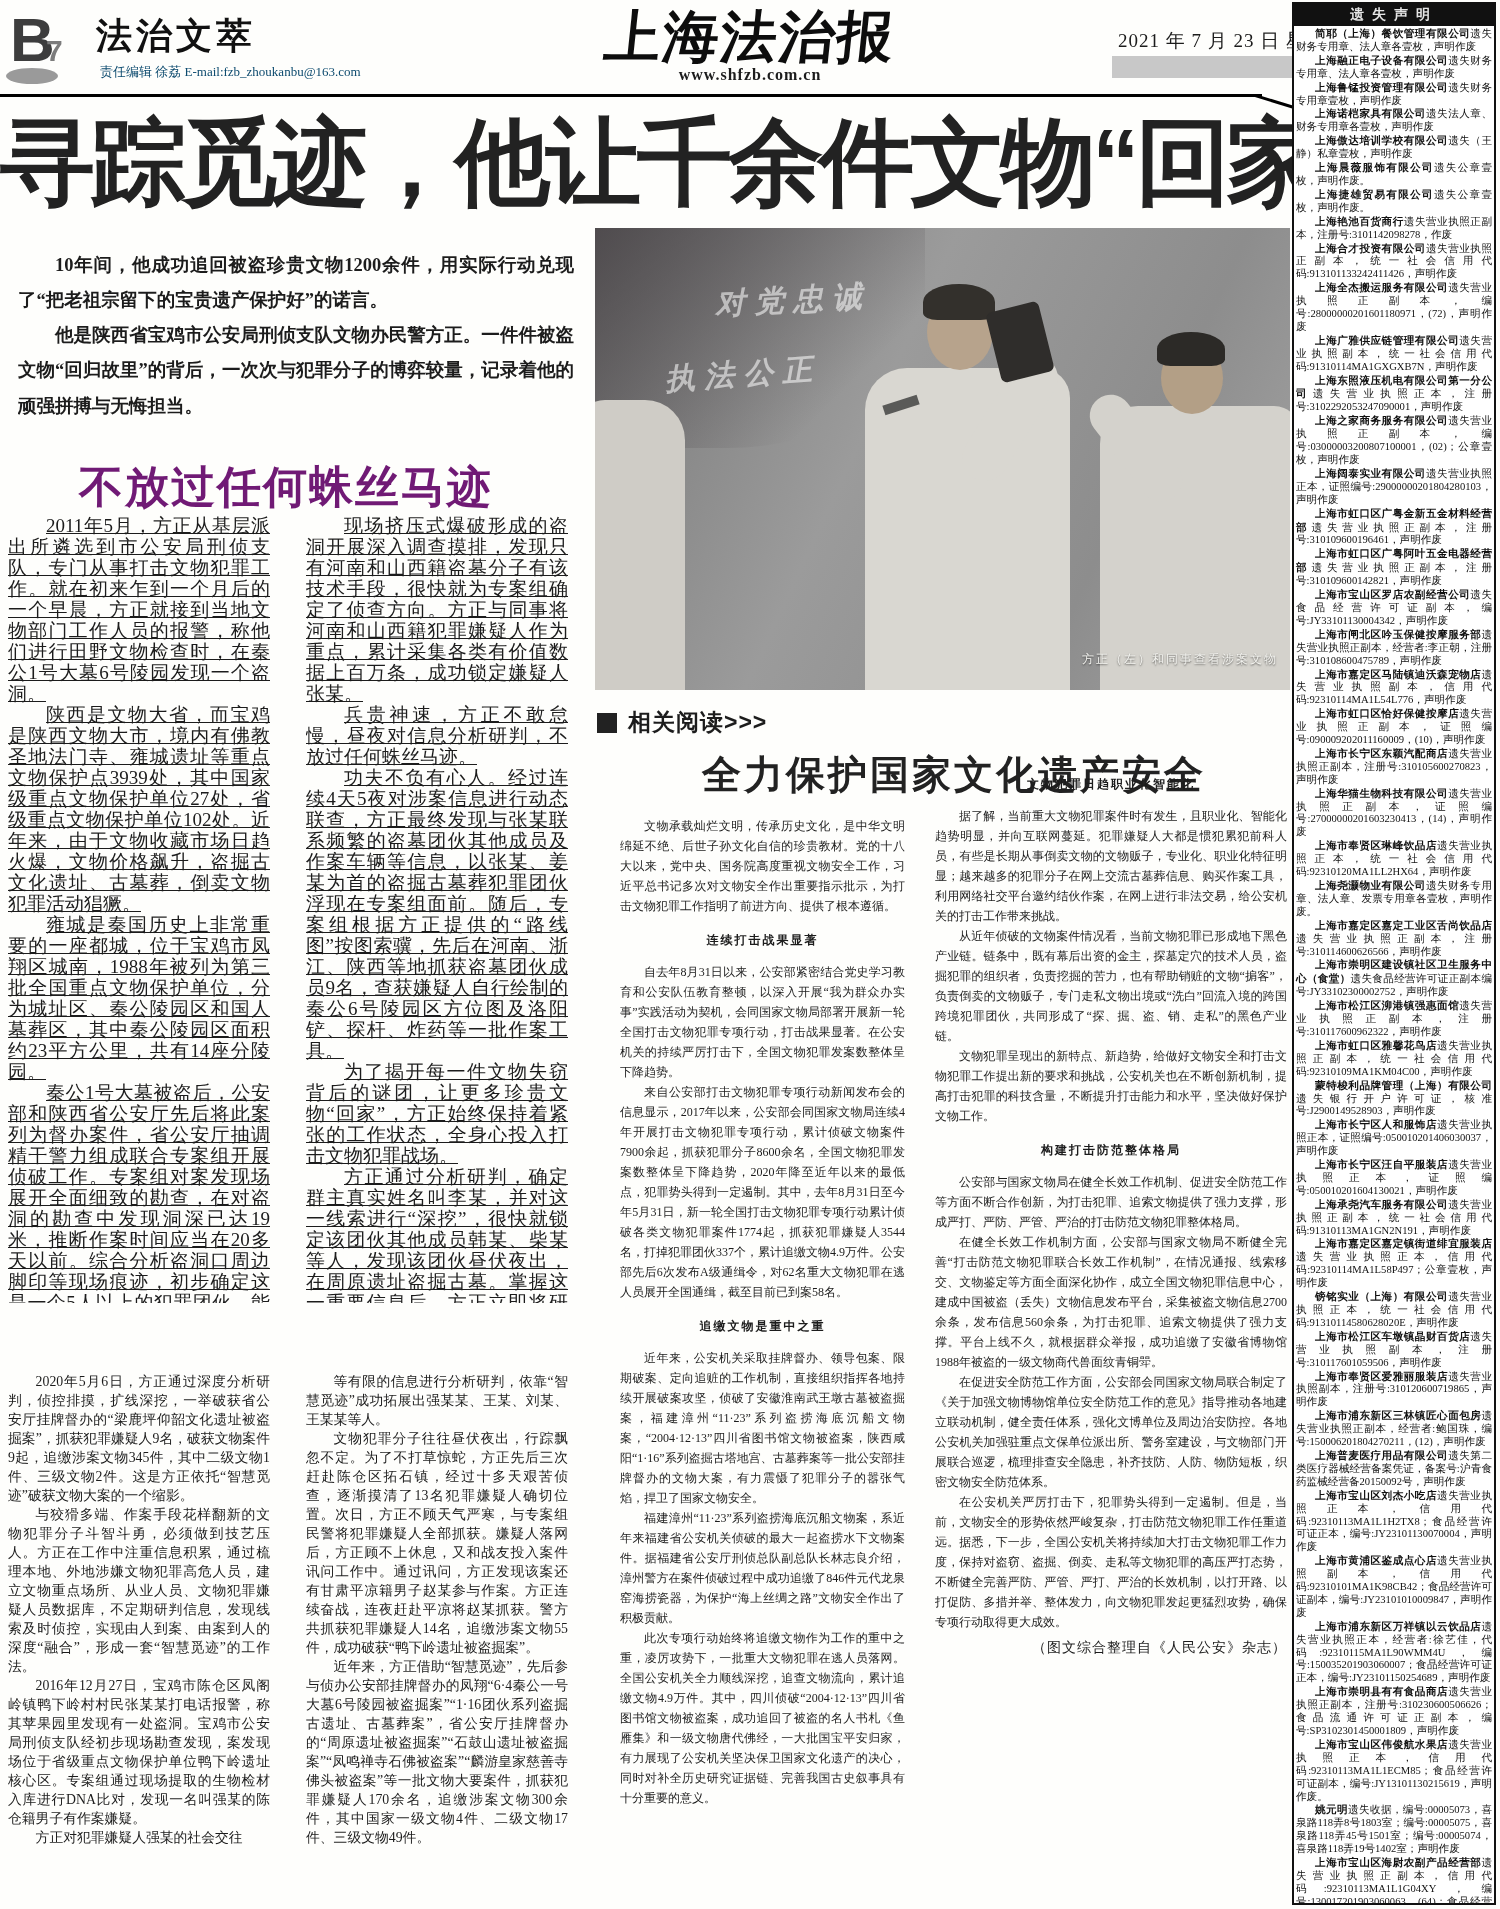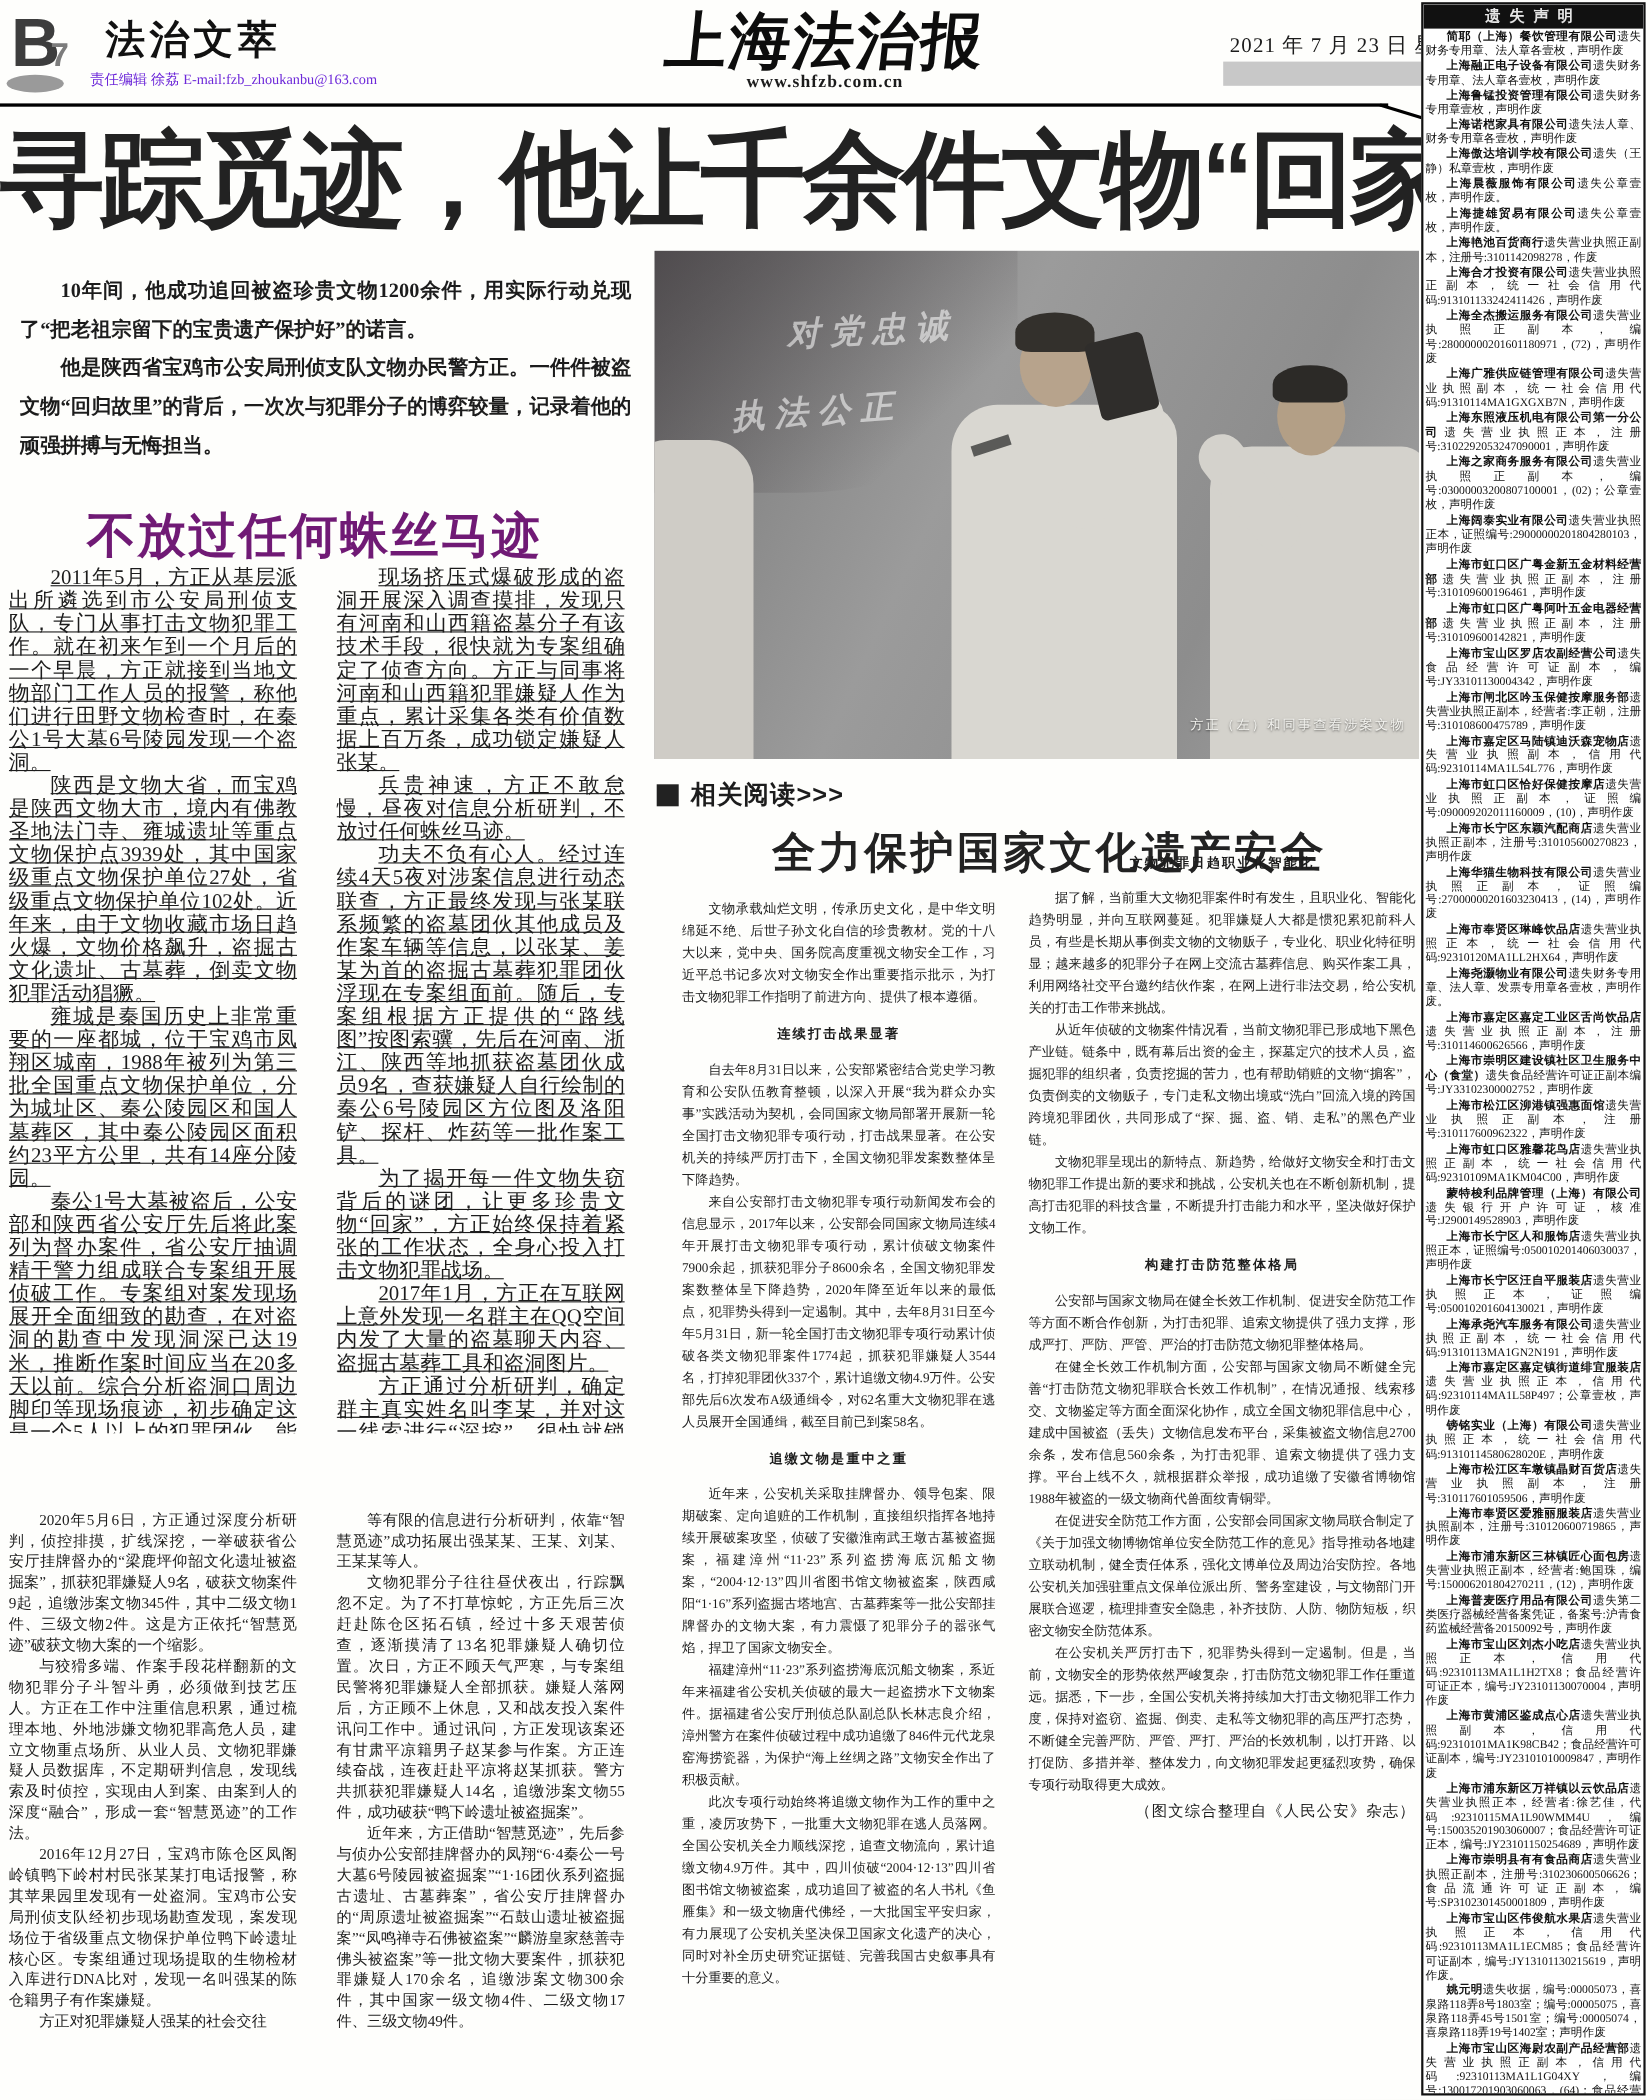--- a/index.html
+++ b/index.html
@@ -3,21 +3,21 @@
 <meta charset="utf-8">
 <style>
   html,body{margin:0;padding:0;background:#e8e8e4;}
   .page{position:relative;width:1500px;height:1909px;background:#fefefc;margin:0 auto;
         overflow:hidden;color:#1c1c1c;font-family:"Liberation Serif",serif;}
   
   .logo-b{position:absolute;left:10px;top:4px;font:900 62px "Liberation Sans",sans-serif;color:#3d3d3d;}
   .logo-7{position:absolute;left:46px;top:34px;font:900 30px "Liberation Sans",sans-serif;color:#7c7c7c;}
   .logo-blob{position:absolute;left:6px;top:68px;width:52px;height:16px;background:#9a9a9a;border-radius:50%;}
   .section-name{position:absolute;left:96px;top:12px;font:900 36px "Liberation Sans",sans-serif;letter-spacing:4px;color:#111;}
-  .editor-line{position:absolute;left:82px;top:63px;font-size:13px;color:#6d28d9;}
+  .editor-line{position:absolute;left:100px;top:63px;font-size:13px;color:#0c4a6e;}
   .masthead{position:absolute;left:555px;top:0px;width:390px;text-align:center;
             font:900 56px "Liberation Serif",serif;transform:skewX(-6deg);letter-spacing:2px;color:#0d0d0d;}
   .website{position:absolute;left:555px;top:66px;width:390px;text-align:center;font-weight:bold;font-size:16px;letter-spacing:1px;}
   .date{position:absolute;left:1118px;top:28px;font-size:19px;letter-spacing:1px;}
   .date-bar{position:absolute;left:1112px;top:56px;width:232px;height:22px;background:#c8c8c8;}
   .header-rule{position:absolute;left:0;top:94px;width:1262px;height:3px;background:#000;}
   .header-rule-slant{position:absolute;left:1255px;top:94px;width:170px;height:3px;background:#000;
                      transform:rotate(17deg);transform-origin:left top;}
   
   .headline{position:absolute;left:0;top:100px;width:1290px;margin:0;text-align:center;white-space:nowrap;
@@ -121,21 +121,20 @@
       <p class="bp">雍城是秦国历史上非常重要的一座都城，位于宝鸡市凤翔区城南，1988年被列为第三批全国重点文物保护单位，分为城址区、秦公陵园区和国人墓葬区，其中秦公陵园区面积约23平方公里，共有14座分陵园。</p>
       <p class="bp">秦公1号大墓被盗后，公安部和陕西省公安厅先后将此案列为督办案件，省公安厅抽调精干警力组成联合专案组开展侦破工作。专案组对案发现场展开全面细致的勘查，在对盗洞的勘查中发现洞深已达19米，推断作案时间应当在20多天以前。综合分析盗洞口周边脚印等现场痕迹，初步确定这是一个5人以上的犯罪团伙。能够在方圆51平方公里的范围内准确寻找到墓室，专案组判定嫌疑人对秦公陵园的布局极为熟悉，内外勾结作案的可能性较大，应当有本地人参与盗掘。但是，专案组通过DNA检验比对，却未比中犯罪嫌疑人，案件一度陷入僵局。</p>
       <p class="bp">就在专案组一筹莫展时，方正根据</p>
     </div>
   <div class="col a1c c2">
 
   <p class="bp">现场挤压式爆破形成的盗洞开展深入调查摸排，发现只有河南和山西籍盗墓分子有该技术手段，很快就为专案组确定了侦查方向。方正与同事将河南和山西籍犯罪嫌疑人作为重点，累计采集各类有价值数据上百万条，成功锁定嫌疑人张某。</p>
       <p class="bp">兵贵神速，方正不敢怠慢，昼夜对信息分析研判，不放过任何蛛丝马迹。</p>
       <p class="bp">功夫不负有心人。经过连续4天5夜对涉案信息进行动态联查，方正最终发现与张某联系频繁的盗墓团伙其他成员及作案车辆等信息，以张某、姜某为首的盗掘古墓葬犯罪团伙浮现在专案组面前。随后，专案组根据方正提供的“路线图”按图索骥，先后在河南、浙江、陕西等地抓获盗墓团伙成员9名，查获嫌疑人自行绘制的秦公6号陵园区方位图及洛阳铲、探杆、炸药等一批作案工具。</p>
       <p class="bp">为了揭开每一件文物失窃背后的谜团，让更多珍贵文物“回家”，方正始终保持着紧张的工作状态，全身心投入打击文物犯罪战场。</p>
-      <p class="bp">2017年1月，方正在互联网上意外发现一名群主在QQ空间内发了大量的盗墓聊天内容、盗掘古墓葬工具和盗洞图片。</p>
       <p class="bp">方正通过分析研判，确定群主真实姓名叫李某，并对这一线索进行“深挖”，很快就锁定该团伙其他成员韩某、柴某等人，发现该团伙昼伏夜出，在周原遗址盗掘古墓。掌握这一重要信息后，方正立即将研判结果报告上级部门。为了将团伙成员一网打尽，方正不畏严寒，在夜间对嫌疑人进行跟踪、蹲守，为收网工作打下了坚实基础，最终成功抓获团伙成员12人，追缴涉案文物47件。</p>
     </div>
 
   <div class="col a2c c1">
 
   <p class="bp">2020年5月6日，方正通过深度分析研判，侦控排摸，扩线深挖，一举破获省公安厅挂牌督办的“梁鹿坪仰韶文化遗址被盗掘案”，抓获犯罪嫌疑人9名，破获文物案件9起，追缴涉案文物345件，其中二级文物1件、三级文物2件。这是方正依托“智慧觅迹”破获文物大案的一个缩影。</p>
       <p class="bp">与狡猾多端、作案手段花样翻新的文物犯罪分子斗智斗勇，必须做到技艺压人。方正在工作中注重信息积累，通过梳理本地、外地涉嫌文物犯罪高危人员，建立文物重点场所、从业人员、文物犯罪嫌疑人员数据库，不定期研判信息，发现线索及时侦控，实现由人到案、由案到人的深度“融合”，形成一套“智慧觅迹”的工作法。</p>
       <p class="bp">2016年12月27日，宝鸡市陈仓区凤阁岭镇鸭下岭村村民张某某打电话报警，称其苹果园里发现有一处盗洞。宝鸡市公安局刑侦支队经初步现场勘查发现，案发现场位于省级重点文物保护单位鸭下岭遗址核心区。专案组通过现场提取的生物检材入库进行DNA比对，发现一名叫强某的陈仓籍男子有作案嫌疑。</p>
       <p class="bp">方正对犯罪嫌疑人强某的社会交往</p>
     </div>

